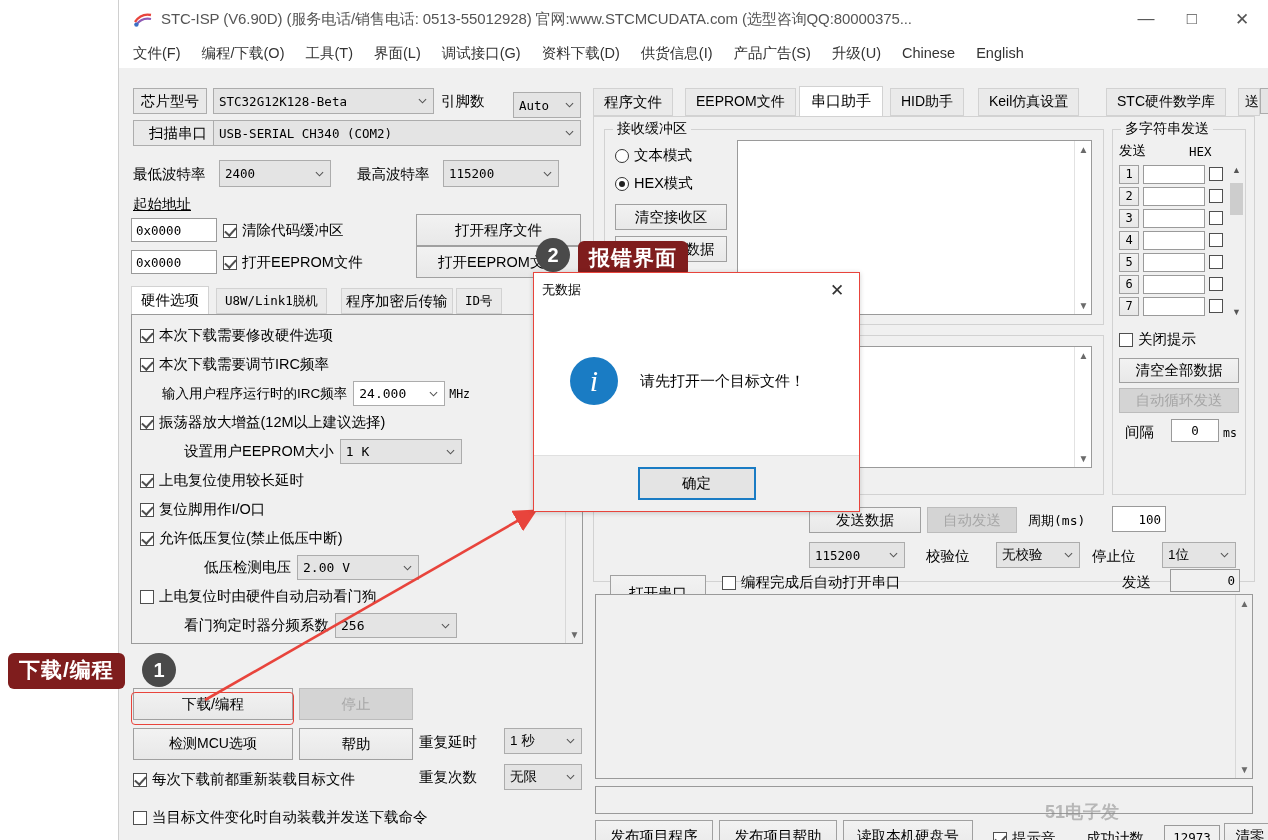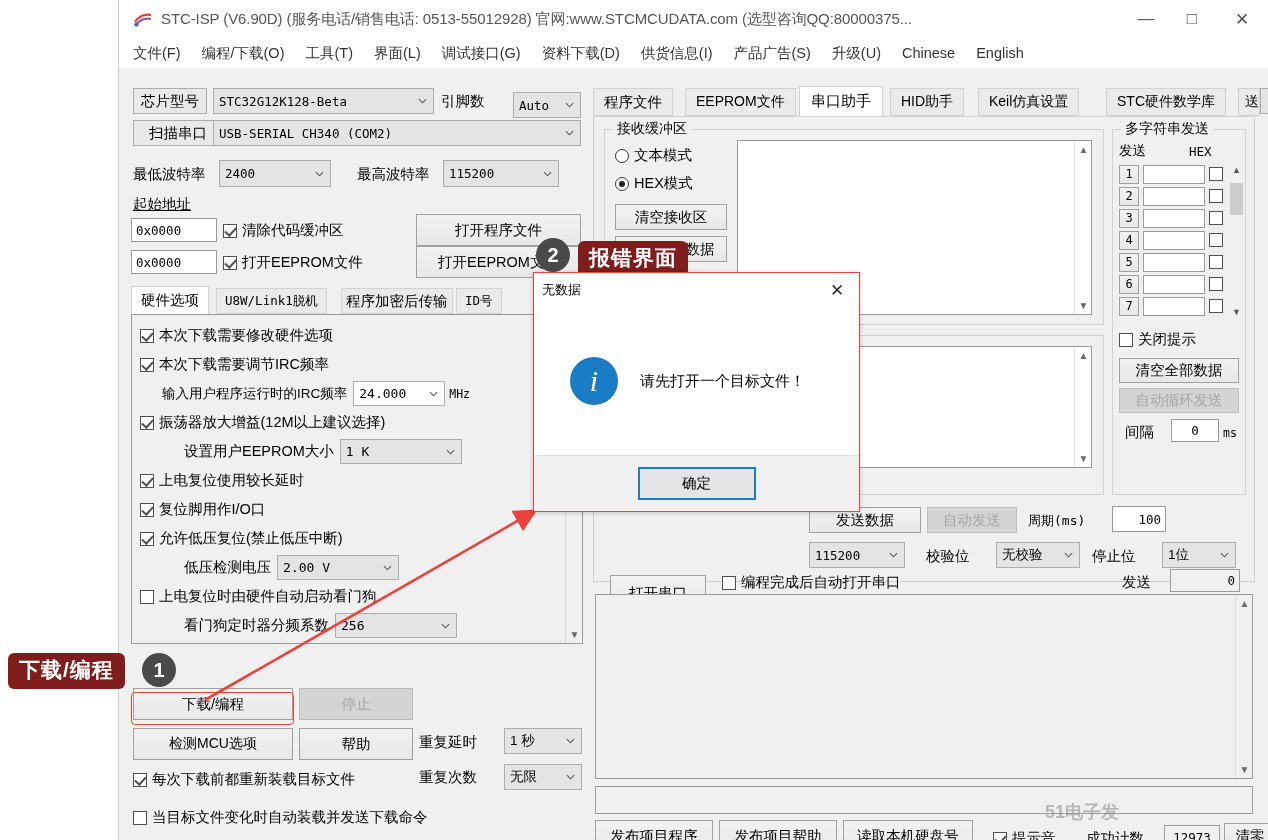--- a/index.html
+++ b/index.html
@@ -286,21 +286,21 @@
               <span class="lbl">复位脚用作I/O口</span>
             </span>
           </div>
           <div style="position: relative; height: 29px; display: flex; align-items: center; padding-left: 0px;">
             <span class="cb">
               <span class="box checked"></span>
               <span class="lbl">允许低压复位(禁止低压中断)</span>
             </span>
           </div>
           <div style="position: relative; height: 29px; display: flex; align-items: center; padding-left: 44px;">
-            <span class="lbl" style="margin-right:6px;">低压检测电压</span>
+            <span class="lbl" style="margin-right:6px;margin-left:20px;">低压检测电压</span>
             <span class="combo" style="width:122px;height:25px;position:relative;">
               <span class="lblm" style="font-size:13px">2.00 V</span>
               <svg viewBox="0 0 10 10" style="position:absolute;right:6px;top:50%;transform:translateY(-50%);width:9px;height:9px;">
                 <path d="M1 3 L5 7 L9 3" stroke="#555" stroke-width="1.2" fill="none"></path>
               </svg>
             </span>
           </div>
           <div style="position: relative; height: 29px; display: flex; align-items: center; padding-left: 0px;">
             <span class="cb">
               <span class="box"></span>

